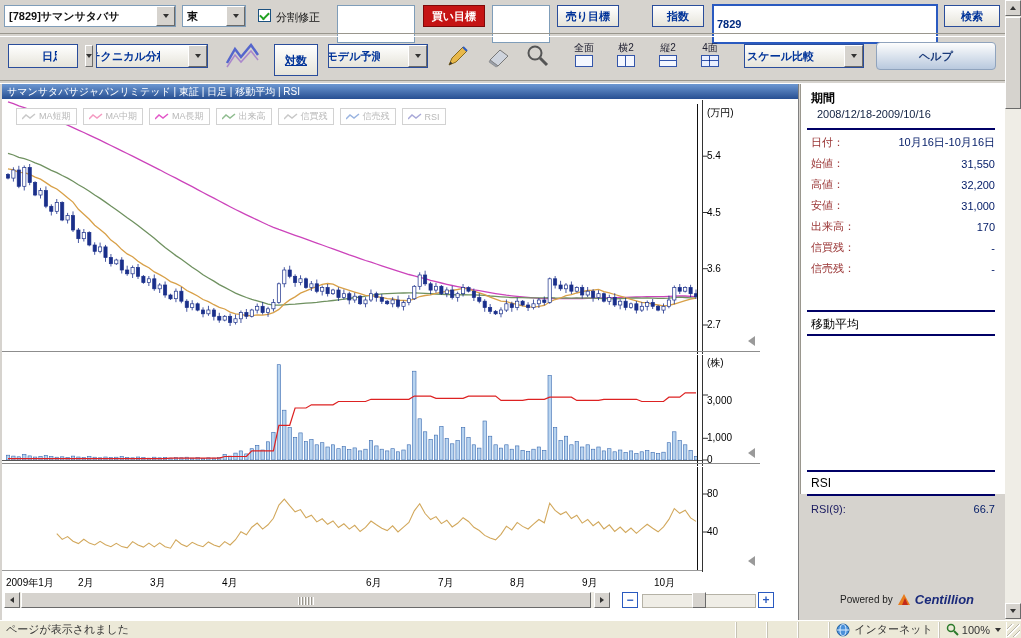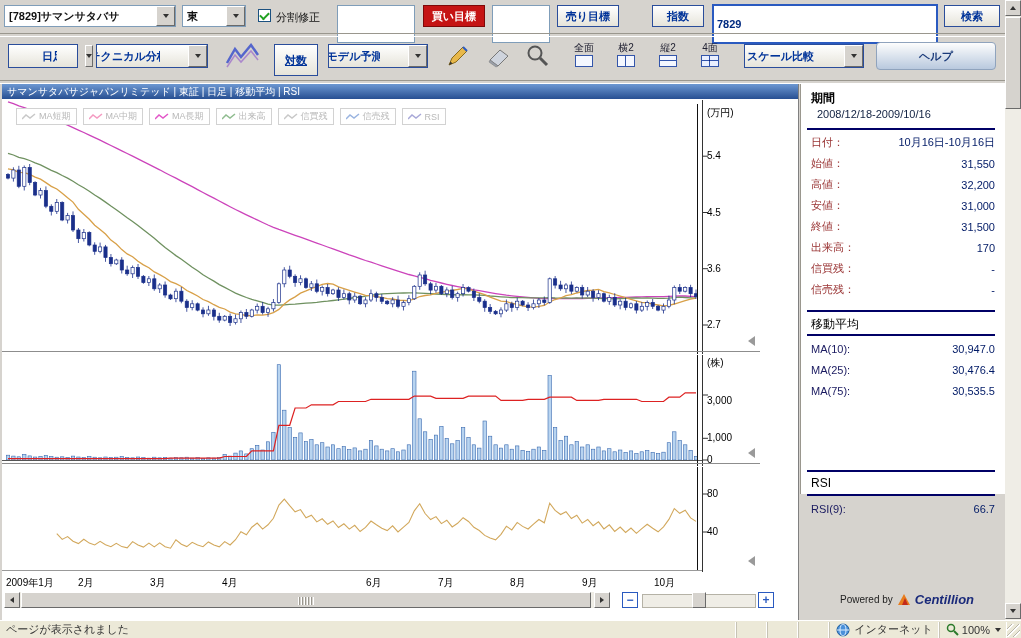--- a/index.html
+++ b/index.html
@@ -708,53 +708,35 @@
         </div>
         <div class="ip-row">
           <span class="ip-l maroon">高値：</span>
           <span class="ip-v">32,200</span>
         </div>
         <div class="ip-row">
           <span class="ip-l maroon">安値：</span>
           <span class="ip-v">31,000</span>
         </div>
         <div class="ip-row">
-          <span class="ip-l maroon">終値：</span>
-          <span class="ip-v">31,500</span>
-        </div>
-        <div class="ip-row">
           <span class="ip-l maroon">出来高：</span>
           <span class="ip-v">170</span>
         </div>
         <div class="ip-row">
           <span class="ip-l maroon">信買残：</span>
           <span class="ip-v">-</span>
         </div>
         <div class="ip-row">
           <span class="ip-l maroon">信売残：</span>
           <span class="ip-v">-</span>
         </div>
       </div>
     <div class="ip-line" style="top:226px;"></div>
     <div class="ip-h" style="top:232px;">移動平均</div>
     <div class="ip-line" style="top:250px;"></div>
-    <div class="ip-rows" id="ma-rows" style="top:254px;">
-        <div class="ip-row">
-          <span class="ip-l navy">MA(10):</span>
-          <span class="ip-v">30,947.0</span>
-        </div>
-        <div class="ip-row">
-          <span class="ip-l navy">MA(25):</span>
-          <span class="ip-v">30,476.4</span>
-        </div>
-        <div class="ip-row">
-          <span class="ip-l navy">MA(75):</span>
-          <span class="ip-v">30,535.5</span>
-        </div>
-      </div>
     <div class="ip-line" style="top:386px;"></div>
     <div class="ip-h" style="top:392px;">RSI</div>
     <div class="ip-line" style="top:410px;"></div>
     <div class="ip-rows" id="rsi-rows" style="top:414px;">
         <div class="ip-row">
           <span class="ip-l navy">RSI(9):</span>
           <span class="ip-v">66.7</span>
         </div>
       </div>
     <div id="powered">

